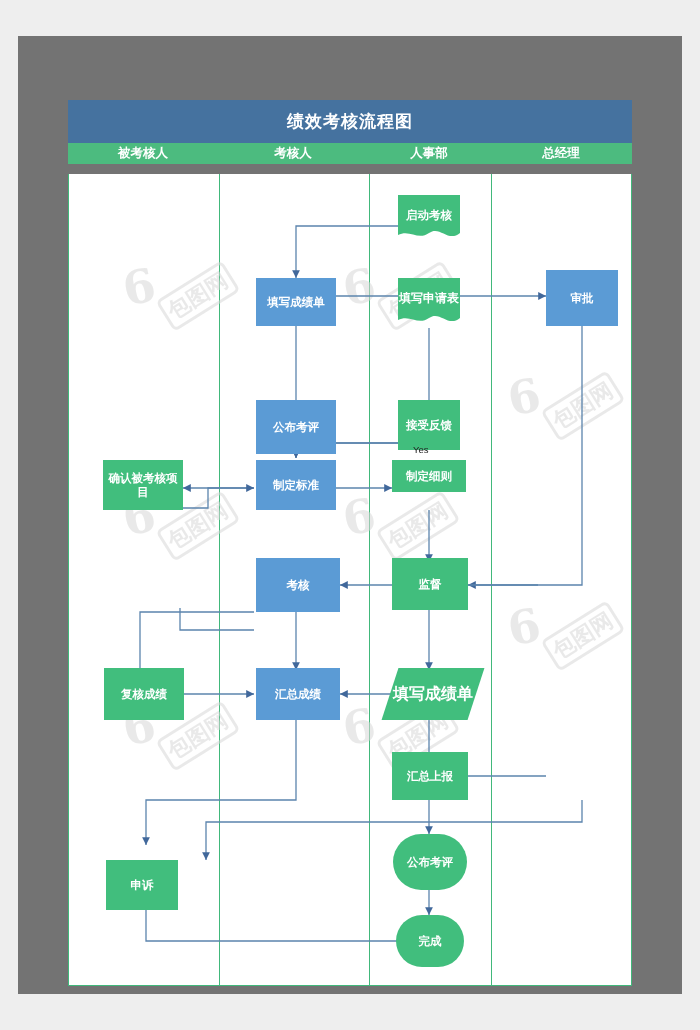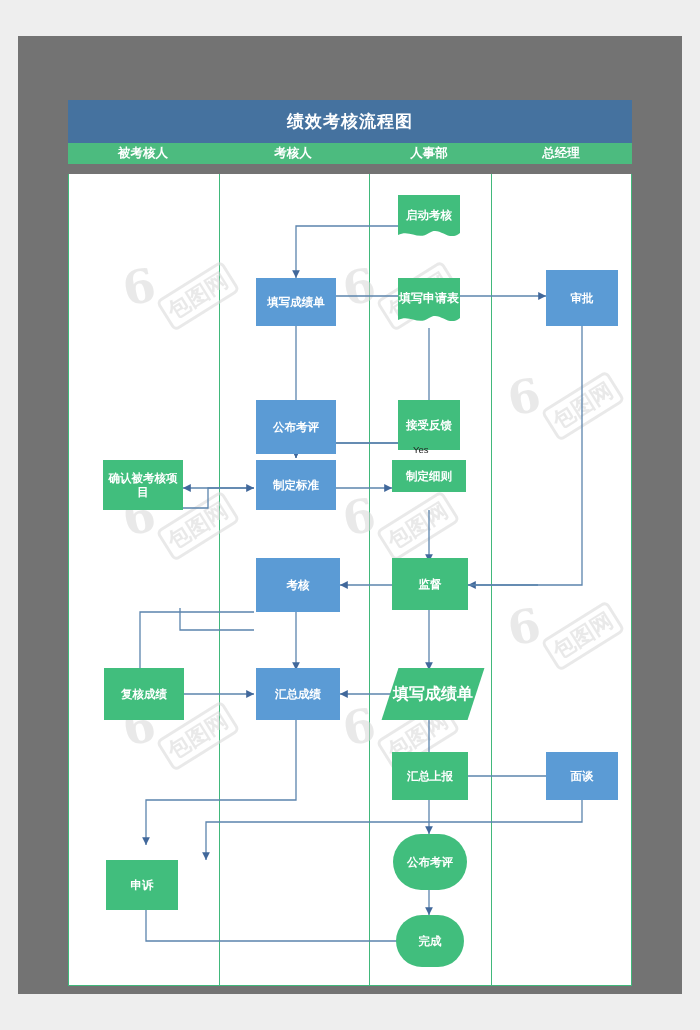--- a/index.html
+++ b/index.html
@@ -314,23 +314,20 @@
 
     <div class="node n-para" style="left:322px; top:568px; width:86px; height:52px;">
       <span class="para-bg"></span>
       <span style="position:relative; font-size:16px;">填写成绩单</span>
     </div>
 
     <div class="node n-green" style="left:324px; top:652px; width:76px; height:48px;">
       <span>汇总上报</span>
     </div>
 
-    <div class="node n-blue" style="left:478px; top:652px; width:72px; height:48px;">
-      <span>面谈</span>
-    </div>
 
     <div class="node n-green" style="left:38px; top:760px; width:72px; height:50px;">
       <span>申诉</span>
     </div>
 
     <div class="node n-green n-round" style="left:325px; top:734px; width:74px; height:56px;">
       <span>公布考评</span>
     </div>
 
     <div class="node n-green n-round" style="left:328px; top:815px; width:68px; height:52px;">

